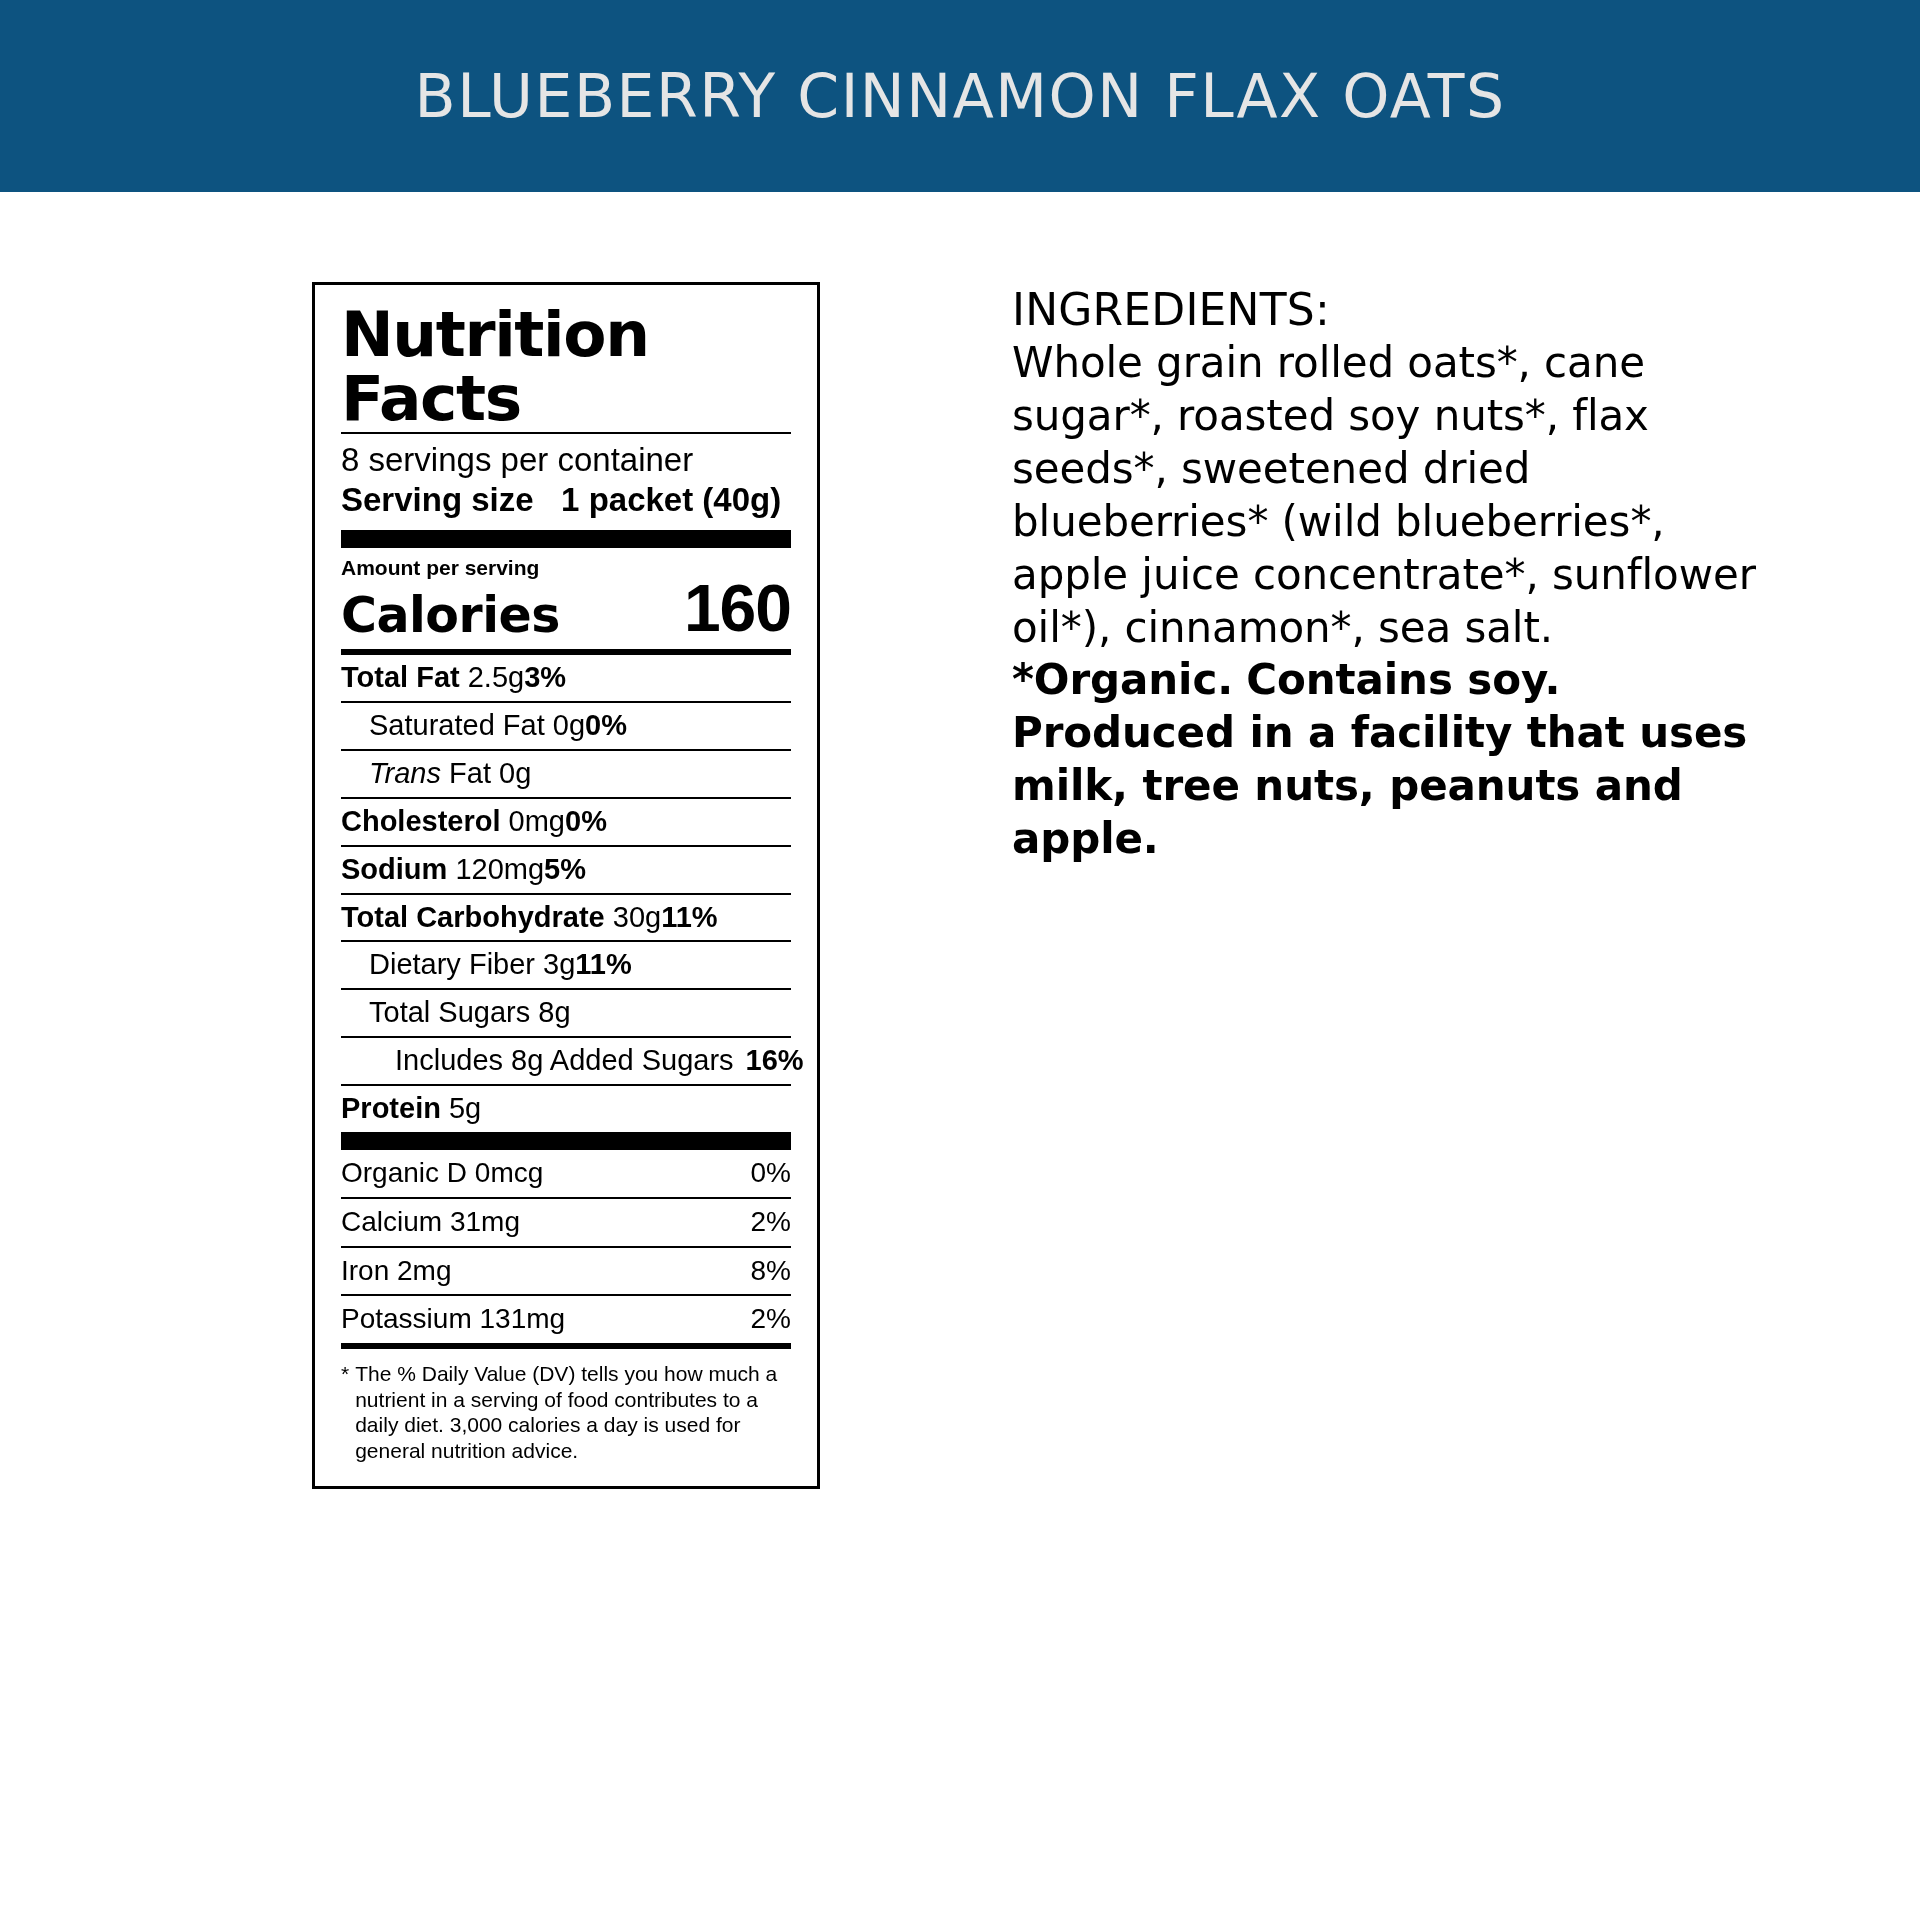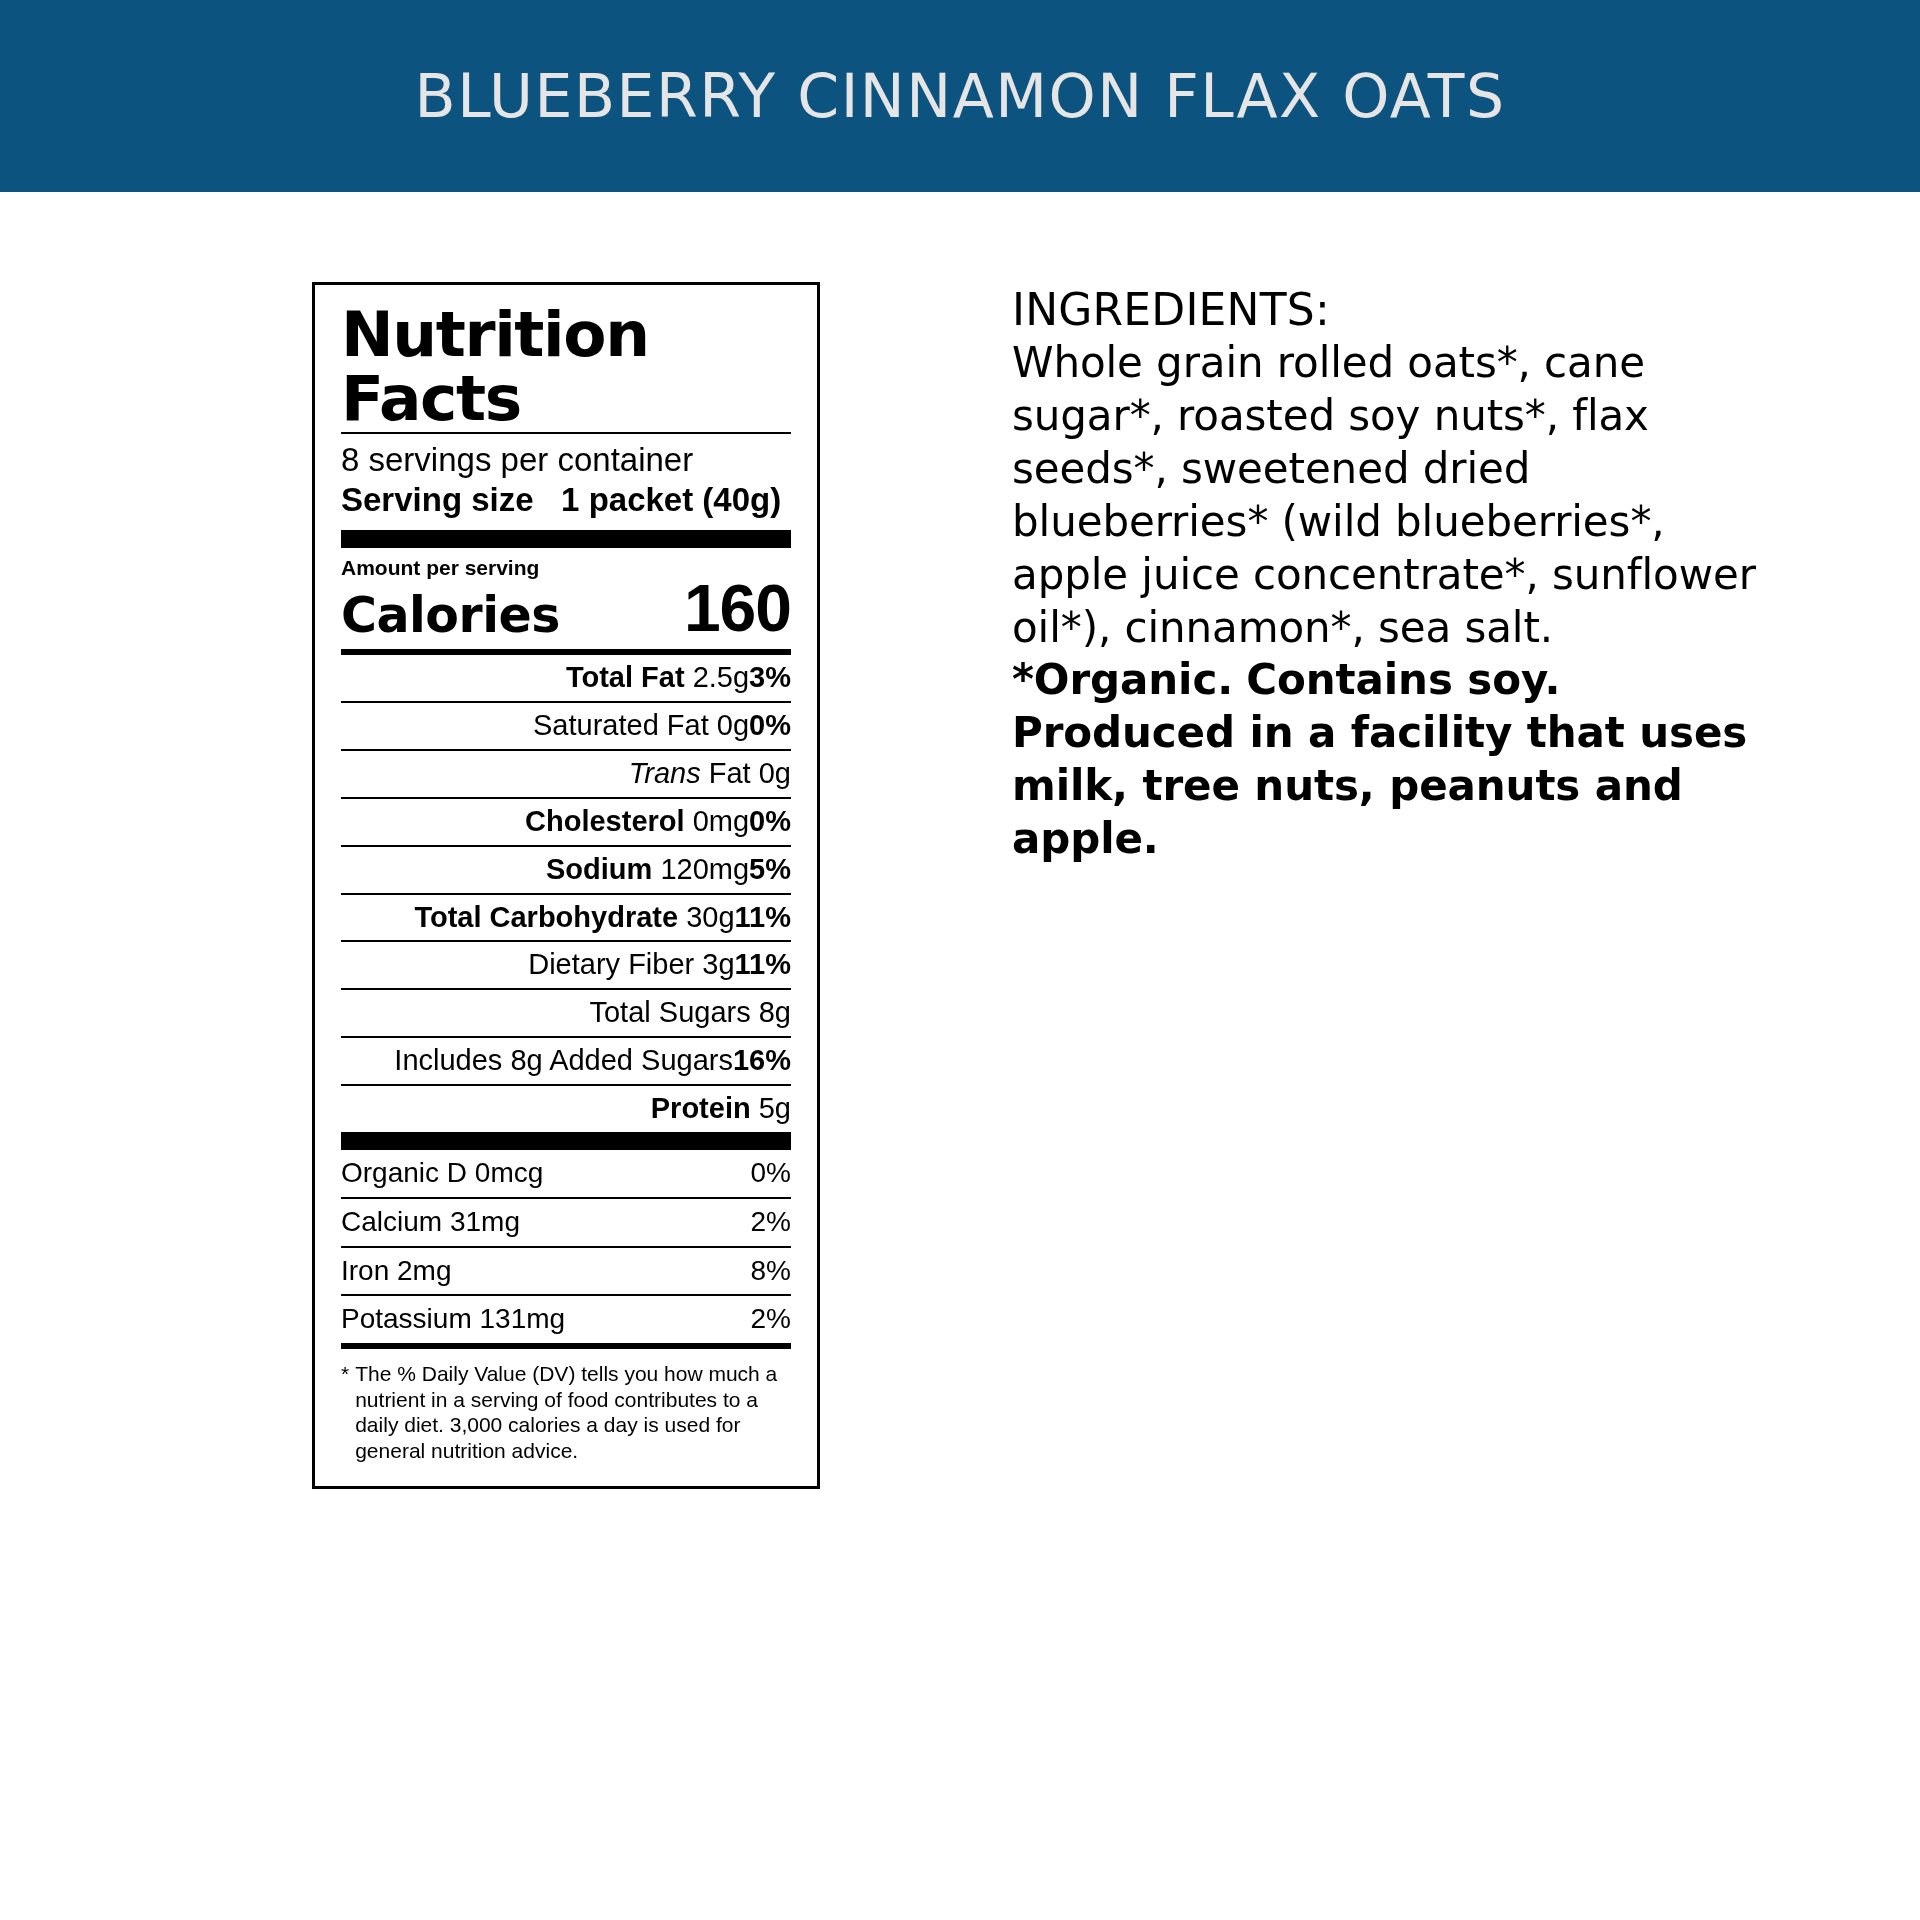--- a/index.html
+++ b/index.html
@@ -102,31 +102,31 @@
   }
   .dv-head {
     text-align: right;
     font-size: 25px;
     font-weight: 700;
     padding: 5px 0 4px 0;
   }
 
   .nrow {
     display: flex;
-    justify-content: flex-end;
+    justify-content: flex-start;
     align-items: baseline;
     font-size: 29px;
     padding: 7px 0 7px 0;
     line-height: 1.1;
   }
   .nrow .lbl { white-space: nowrap; }
   .nrow .lbl b { font-weight: 700; }
   .nrow .pct { font-weight: 700; font-size: 29px; }
   .indent1 { padding-left: 28px; }
-  .indent2 { padding-left: 54px; }
+  .indent2 { padding-left: 54px; gap: 12px; }
   .italic { font-style: italic; }
 
   .vit-row {
     display: flex;
     justify-content: space-between;
     align-items: baseline;
     font-size: 28px;
     padding: 8px 0 8px 0;
     line-height: 1.1;
   }

